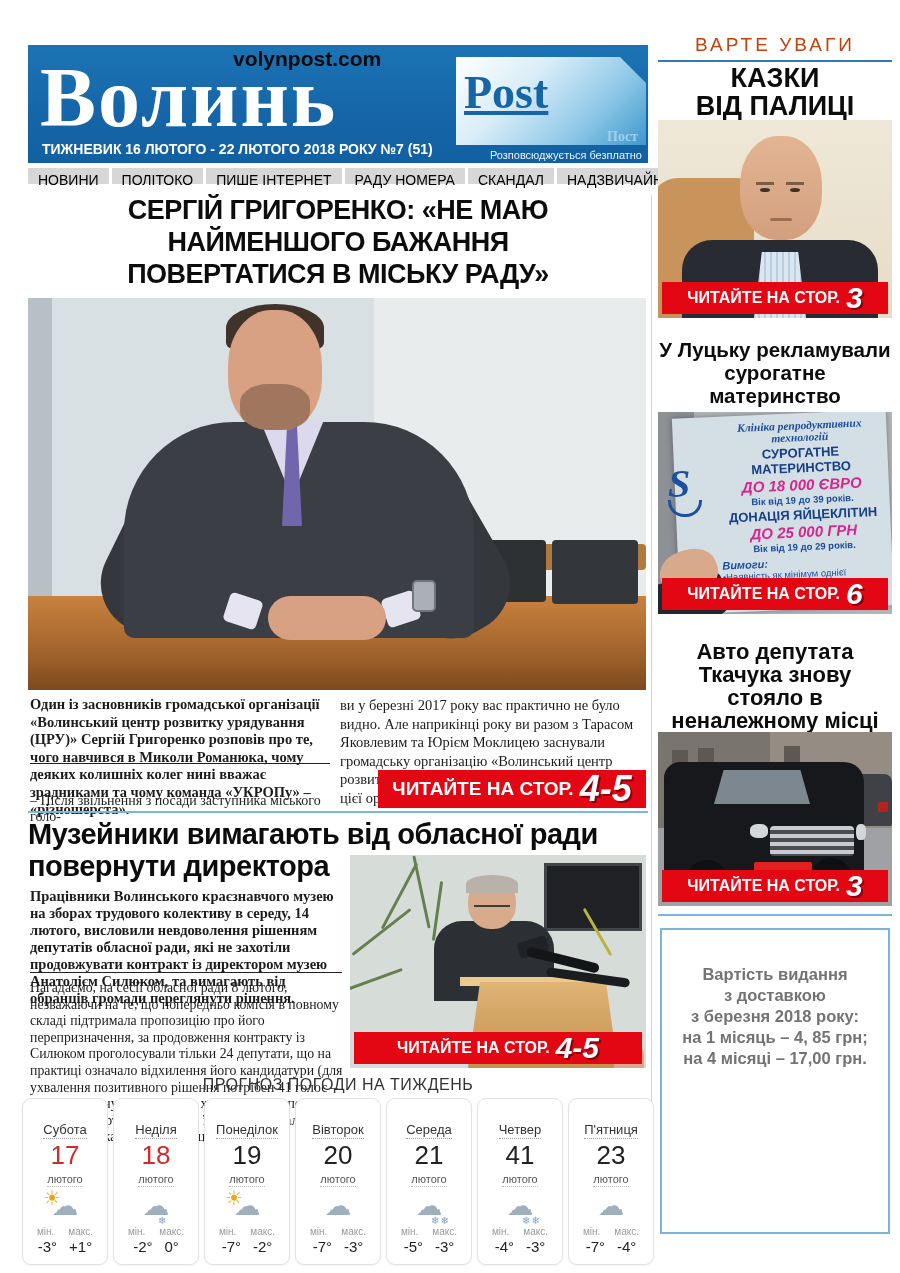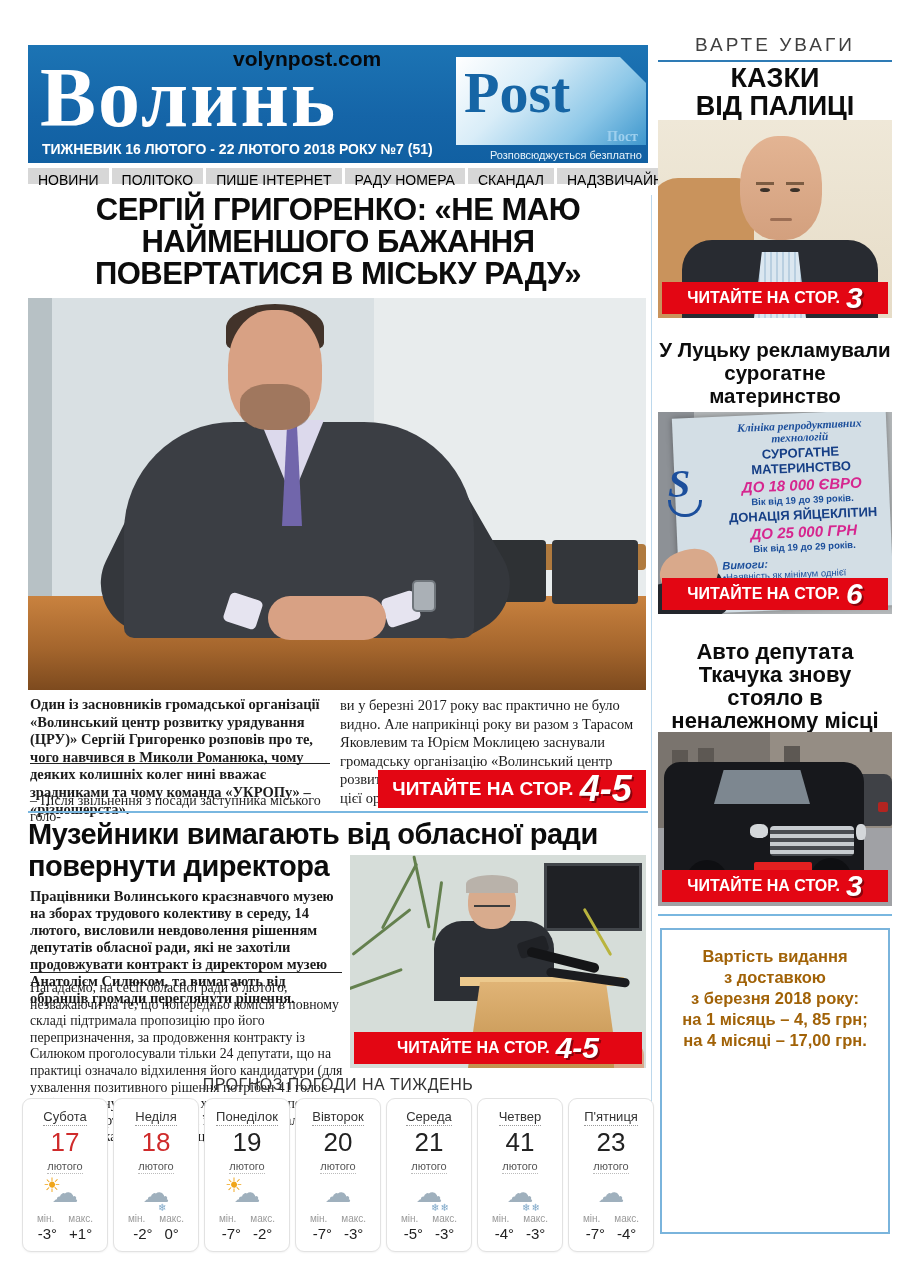--- a/index.html
+++ b/index.html
@@ -9,34 +9,34 @@
   
   .masthead{position:absolute;left:28px;top:45px;width:620px;height:118px;
     background:linear-gradient(180deg,#1c74b4 0%,#1565a8 60%,#1160a2 100%);}
   .mh-site{position:absolute;left:205px;top:2px;font-weight:bold;font-size:21px;color:#07090c;}
   .mh-title{position:absolute;left:12px;top:-6px;font-family:"Liberation Serif",serif;
     font-weight:bold;color:#fff;font-size:84px;line-height:118px;letter-spacing:2px;}
   .postbox{position:absolute;right:2px;top:12px;width:190px;height:88px;
     background:linear-gradient(135deg,#ffffff 0%,#d9edf8 35%,#8ec8e8 70%,#3e97cd 100%);
     clip-path:polygon(0 0,calc(100% - 26px) 0,100% 26px,100% 100%,0 100%);}
   .post-word{position:absolute;left:8px;top:-8px;font-family:"Liberation Serif",serif;
-    font-weight:bold;font-size:58px;line-height:88px;color:#1665a5;}
+    font-weight:bold;font-size:46px;line-height:88px;color:#1665a5;text-decoration:underline;}
   .post-small{position:absolute;right:8px;bottom:0;font-family:"Liberation Serif",serif;
     font-weight:bold;font-size:14px;color:#9fd0ee;}
   .mh-issue{position:absolute;left:14px;bottom:6px;color:#fff;font-weight:bold;font-size:14px;}
   .mh-free{position:absolute;right:6px;bottom:2px;color:#e8f4fc;font-size:11px;}
 
   
   .nav{position:absolute;left:28px;top:168px;width:620px;height:16px;display:flex;gap:3px;}
   .nav-item{background:#d7d7d7;color:#000;font-size:14px;line-height:24px;
     padding:0 10px;white-space:nowrap;flex:0 0 auto;}
 
   
   .lead-headline{position:absolute;left:28px;top:194px;width:620px;text-align:center;
-    font-weight:bold;font-size:31px;line-height:32px;letter-spacing:-0.5px;color:#0c0c0c;
+    font-weight:bold;font-size:27px;line-height:32px;letter-spacing:-0.5px;color:#0c0c0c;
     white-space:pre-line;}
   .blue-hr{position:absolute;background:#79b7e0;height:2px;}
   .vdivider{position:absolute;left:651px;top:195px;width:1px;height:1050px;background:#bcd8ec;}
 
   
   .photo-main{position:absolute;left:28px;top:298px;width:618px;height:392px;overflow:hidden;
     background:linear-gradient(90deg,#b7c1c5 0,#b7c1c5 24px,#d9e0e3 24px,#d9e0e3 56%,#e8eced 56%,#e8eced 100%);}
   .pm-desk{position:absolute;left:0;bottom:0;width:100%;height:24%;
     background:linear-gradient(180deg,#c9823f 0%,#a5662d 55%,#7d4a1e 100%);}
   .pm-chair1{position:absolute;left:430px;bottom:88px;width:88px;height:62px;background:#2e3134;border-radius:4px;}
@@ -99,34 +99,34 @@
   .mu-mic1{position:absolute;left:176px;top:100px;width:74px;height:10px;background:#141517;border-radius:5px;transform:rotate(14deg);}
   .mu-mic2{position:absolute;left:196px;top:118px;width:84px;height:9px;background:#1b1c1f;border-radius:5px;transform:rotate(8deg);}
   .mu-mic3{position:absolute;left:168px;top:84px;width:30px;height:16px;background:#202226;border-radius:4px;transform:rotate(-18deg);}
   .mu-person{position:absolute;right:2px;bottom:0;width:30px;height:26px;background:#d9a88a;border-radius:50% 50% 0 0;}
 
   
   .weather-title{position:absolute;left:28px;top:1076px;width:620px;text-align:center;
     font-size:16px;letter-spacing:.5px;color:#333;}
   .weather-row{position:absolute;left:22px;top:1098px;width:632px;display:flex;gap:5px;}
   .wcard{flex:1 1 0;background:#fff;border:1px solid #e2e2e2;border-radius:9px;
-    text-align:center;height:144px;padding-top:8px;box-shadow:0 1px 2px rgba(0,0,0,.05);}
+    text-align:center;height:144px;padding-top:21px;box-shadow:0 1px 2px rgba(0,0,0,.05);}
   .wname{display:inline-block;font-size:13px;color:#333;border-bottom:1px dotted #9a9a9a;padding-bottom:1px;}
   .wnum{font-size:26px;line-height:28px;color:#222;margin-top:2px;}
   .wmonth{display:inline-block;font-size:11px;color:#555;border-bottom:1px dotted #bbb;padding-bottom:1px;}
   .wicon{position:relative;height:36px;margin-top:2px;}
   .wi-sun{position:absolute;left:50%;margin-left:-22px;top:-3px;color:#f0a519;font-size:20px;}
   .wi-cloud{position:relative;color:#9fb0bd;font-size:27px;line-height:34px;}
   .wi-flake{position:absolute;left:50%;margin-left:2px;bottom:-1px;color:#7fa8c9;font-size:10px;letter-spacing:1px;}
   .wlabels{display:flex;justify-content:center;gap:14px;font-size:10px;color:#9a9a9a;margin-top:1px;}
   .wtemps{display:flex;justify-content:center;gap:12px;font-size:15px;color:#222;margin-top:1px;}
 
   
   .sb-section{position:absolute;left:658px;top:34px;width:234px;text-align:center;
-    font-size:19px;letter-spacing:3px;color:#404040;}
+    font-size:19px;letter-spacing:3px;color:#c2410c;}
   .sb-section-rule{position:absolute;left:658px;top:60px;width:234px;height:2px;background:#2e7bb5;}
   .sb-h1{position:absolute;left:658px;top:64px;width:234px;text-align:center;font-weight:bold;
     font-size:27px;line-height:28px;color:#0c0c0c;white-space:pre-line;}
   .sb-h2{position:absolute;left:656px;top:338px;width:238px;text-align:center;font-weight:bold;
     font-size:20.5px;line-height:23px;color:#0c0c0c;white-space:pre-line;}
   .sb-h3{position:absolute;left:654px;top:640px;width:242px;text-align:center;font-weight:bold;
     font-size:22px;line-height:23px;color:#0c0c0c;white-space:pre-line;}
 
   .photo-palytsia{position:absolute;left:658px;top:120px;width:234px;height:198px;overflow:hidden;
     background:linear-gradient(180deg,#efe8d8 0%,#e6dcc7 100%);}
@@ -174,21 +174,21 @@
   .car-hl2{position:absolute;left:198px;top:92px;width:10px;height:16px;background:#d4d7da;border-radius:40%;}
   .car-plate{position:absolute;left:96px;top:130px;width:58px;height:18px;background:#e32020;border-radius:2px;}
   .car-bumper{position:absolute;left:14px;top:150px;width:188px;height:9px;background:#b9bdc1;border-radius:4px;}
   .car-wheel{position:absolute;width:42px;height:42px;background:#0e0f12;border-radius:50%;}
   .car-hub{position:absolute;width:18px;height:18px;background:#8f9499;border-radius:50%;margin:12px;}
 
   .sb-rule2{position:absolute;left:658px;top:914px;width:234px;height:2px;background:#79b7e0;}
   .subscribe{position:absolute;left:660px;top:928px;width:230px;height:306px;border:2px solid #7ab4dc;
     box-sizing:border-box;text-align:center;padding-top:10px;}
   .sub-big{font-weight:bold;font-size:21.5px;line-height:26px;color:#0c0c0c;white-space:pre-line;}
-  .sub-small{font-weight:bold;font-size:16.5px;line-height:21px;color:#a16207;white-space:pre-line;margin-top:6px;}
+  .sub-small{font-weight:bold;font-size:16.5px;line-height:21px;color:#737373;white-space:pre-line;margin-top:24px;}
 </style>
 </head>
 <body>
 
 <div class="page">
 
   <div class="masthead">
     <div class="mh-site">volynpost.com</div>
     <div class="mh-title">Волинь</div>
     <div class="mh-issue">ТИЖНЕВИК 16 ЛЮТОГО - 22 ЛЮТОГО 2018 РОКУ №7 (51)</div>

